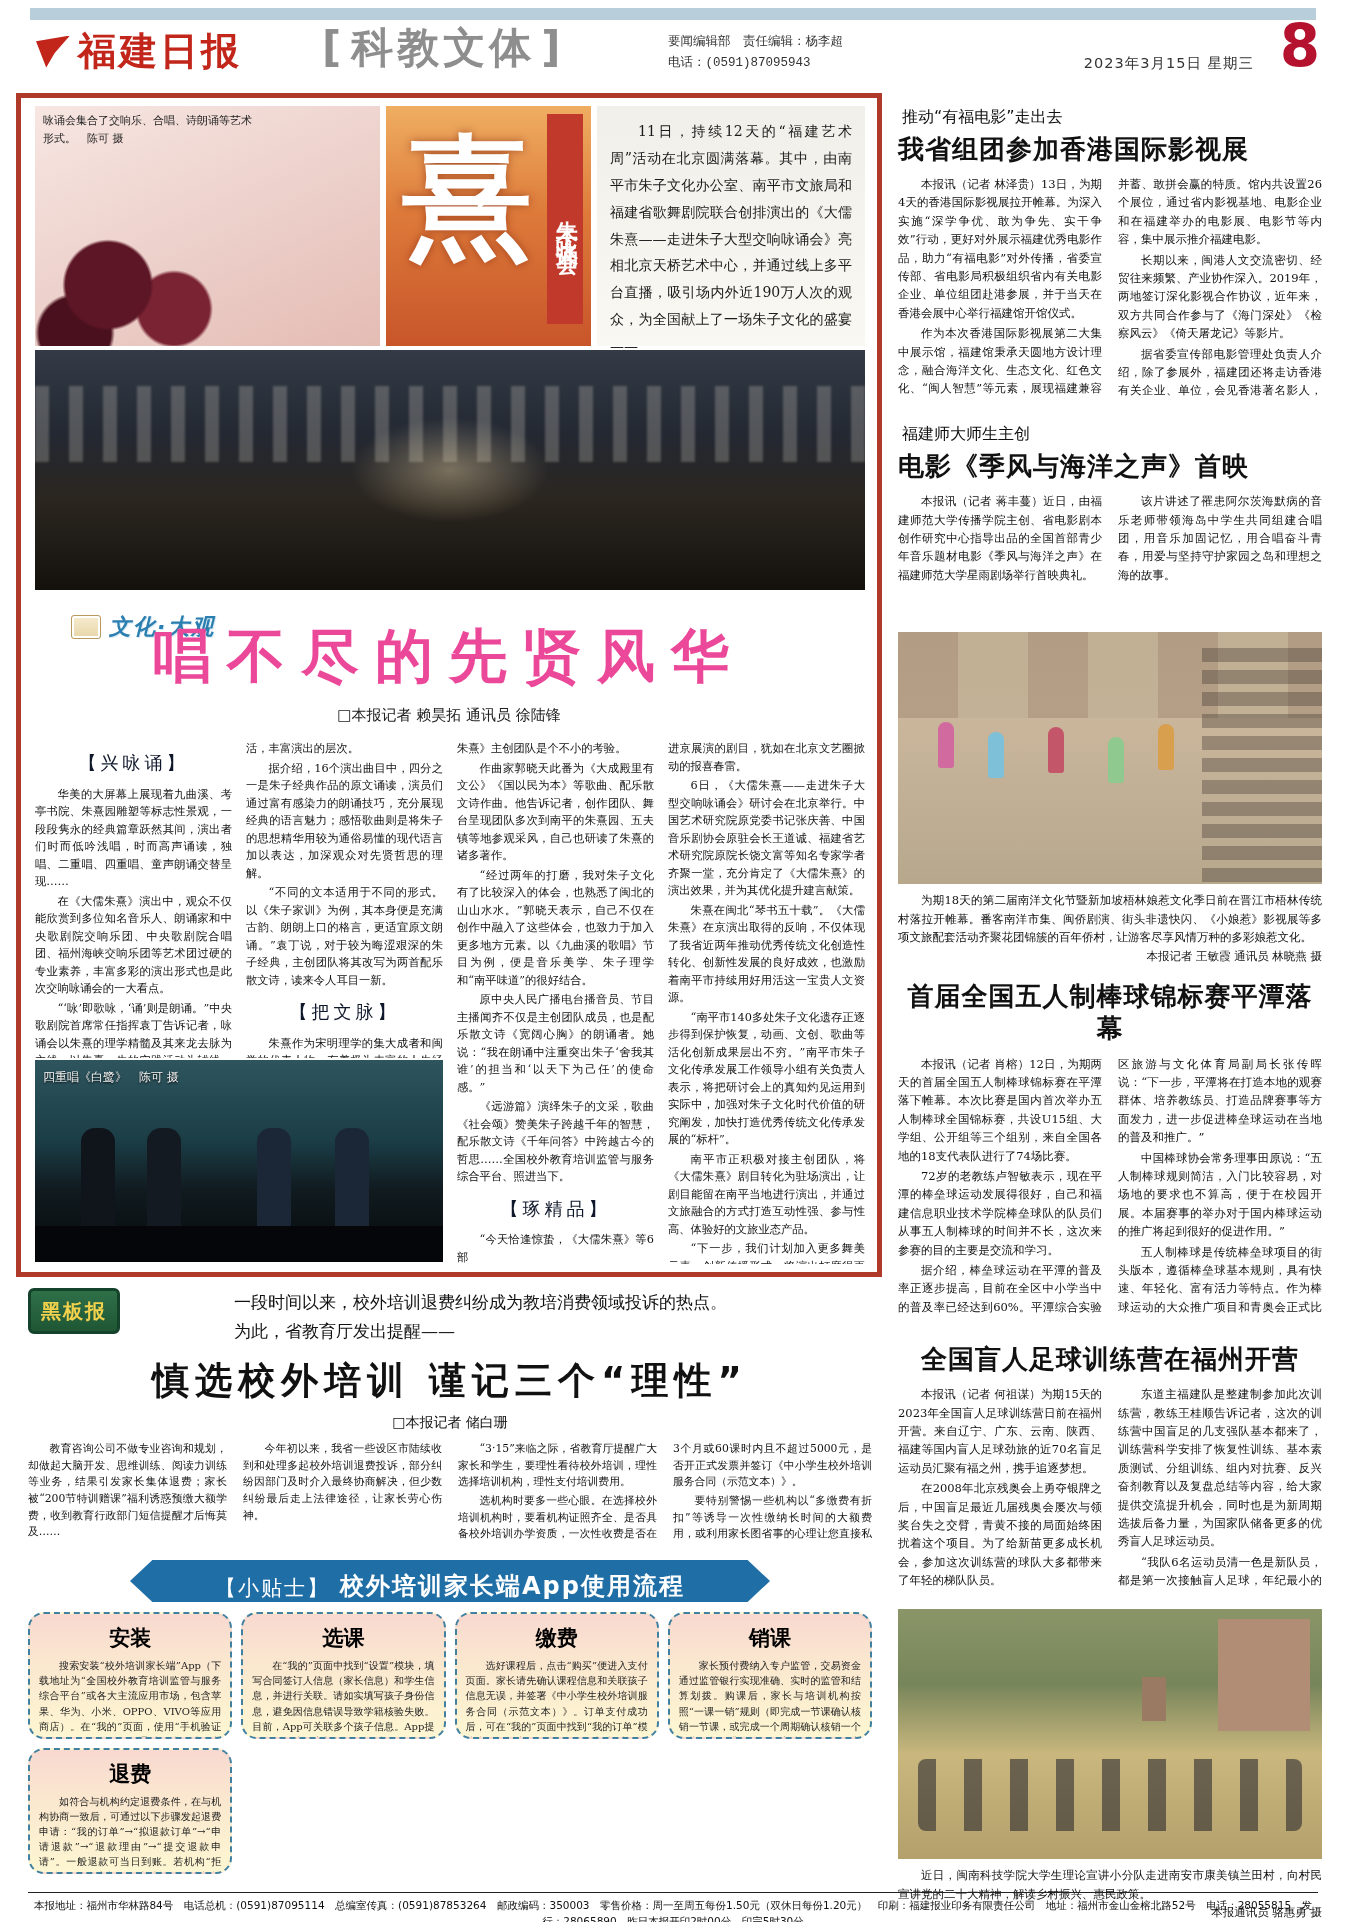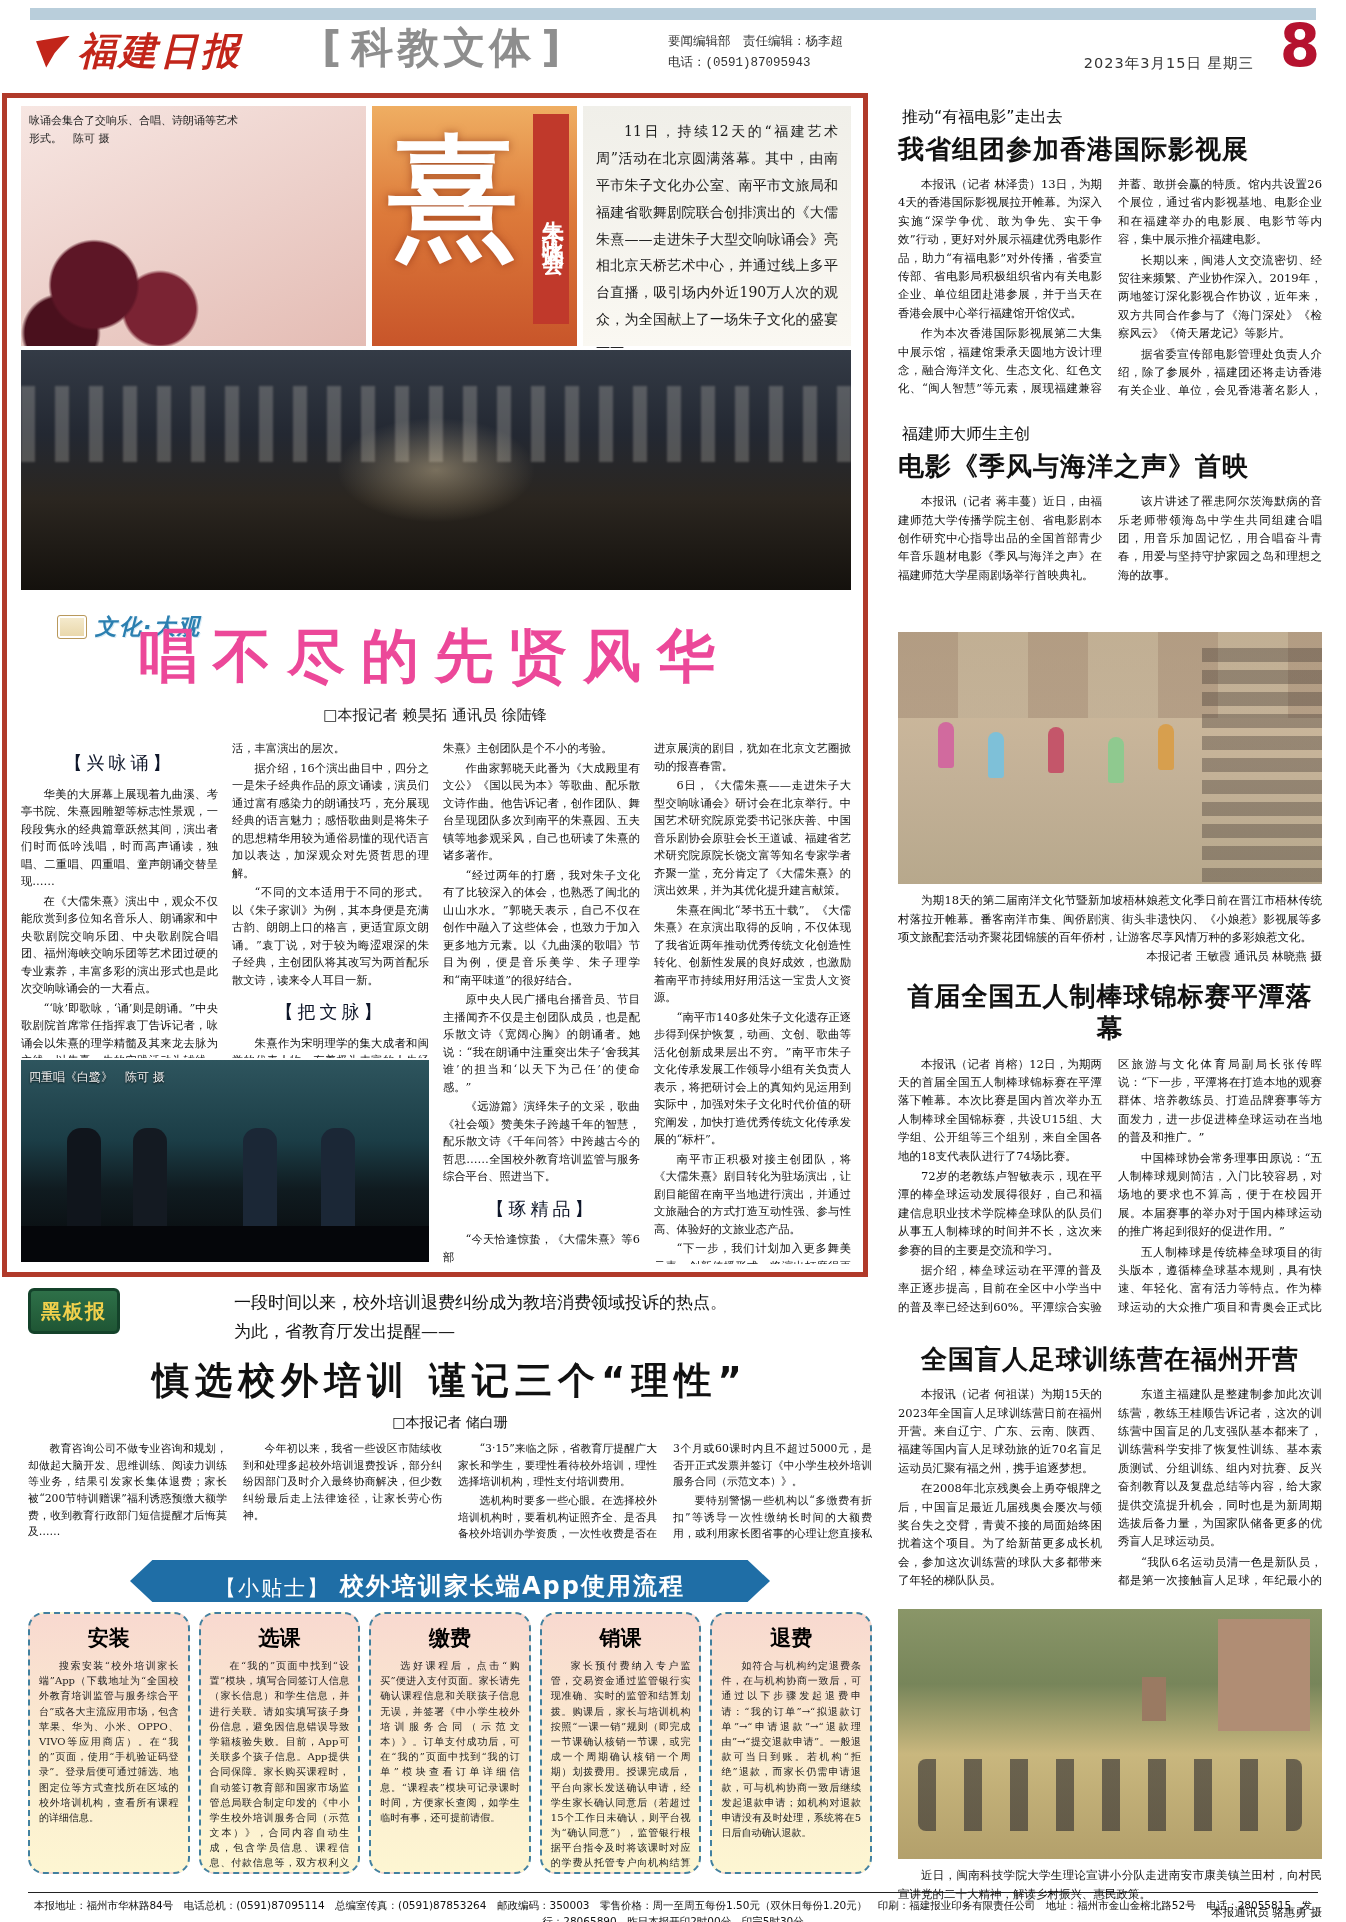--- a/index.html
+++ b/index.html
@@ -2,29 +2,29 @@
 <html><head>
 <meta charset="utf-8">
 <style>
 *{margin:0;padding:0;box-sizing:border-box}
 body{margin:0;background:#fff}
 .page{position:relative;width:1346px;height:1922px;background:#fff;font-family:"DejaVu Serif",serif;color:#111;overflow:hidden}
 .topbar{position:absolute;left:30px;top:8px;width:1286px;height:12px;background:#b9cedb}
 
 .logo-wrap{position:absolute;left:36px;top:26px;display:flex;align-items:center;gap:8px}
 .flag{width:34px;height:32px;background:#c2251a;clip-path:polygon(0 18%,100% 0,55% 55%,30% 100%)}
-.logo-text{font-family:"DejaVu Serif",serif;font-style:italic;font-weight:700;font-size:38px;color:#c2251a;letter-spacing:3px}
+.logo-text{font-family:"DejaVu Serif",serif;font-weight:700;font-size:38px;color:#c2251a;letter-spacing:3px}
 .section-box{position:absolute;left:322px;top:20px;font-family:"DejaVu Sans",sans-serif;font-weight:700;font-size:42px;color:#8e8e8e;letter-spacing:4px}
 .section-box::before{content:"[";margin-right:6px;color:#8e8e8e}
 .section-box::after{content:"]";margin-left:6px;color:#8e8e8e}
 .editor-info{position:absolute;left:668px;top:32px;font-family:Liberation Mono, monospace;font-size:12.5px;line-height:1.7;color:#333}
 .date{position:absolute;right:92px;top:54px;font-family:"DejaVu Sans",sans-serif;font-size:14.5px;color:#333;letter-spacing:1px}
 .pagenum{position:absolute;right:26px;top:12px;font-family:"DejaVu Sans",sans-serif;font-weight:700;font-size:58px;color:#b5122f}
 
-.frame{position:absolute;left:2px;top:93px;width:866px;height:1184px;border:5px solid #b03a2a;background:#fff}
+.frame{position:absolute;left:16px;top:93px;width:866px;height:1184px;border:5px solid #b03a2a;background:#fff}
 .f-top{position:absolute;left:14px;top:8px;right:12px;height:240px;display:flex;gap:6px}
 .poster-left{width:345px;position:relative;background:linear-gradient(155deg,#f7e6e2,#eccfc9 55%,#e4bcb4);overflow:hidden}
 .poster-caption{position:absolute;left:8px;top:6px;width:210px;font-size:11px;line-height:1.65;color:#222}
 .tree-blob{position:absolute;left:-15px;bottom:-35px;width:220px;height:160px;
  background:radial-gradient(circle at 40% 40%,#5d1626 0 26%,transparent 28%),
  radial-gradient(circle at 70% 55%,#7a2333 0 20%,transparent 22%),
  radial-gradient(circle at 25% 70%,#4a101d 0 18%,transparent 20%)}
 .poster-mid{width:205px;position:relative;background:linear-gradient(180deg,#efae62,#dd7a3a 45%,#c8552a);overflow:hidden}
 .big-char{position:absolute;left:16px;top:26px;font-family:"DejaVu Serif",serif;font-weight:700;font-size:130px;line-height:1;color:#fff;text-shadow:0 0 8px rgba(120,30,10,.55)}
 .strip{position:absolute;right:8px;top:8px;width:36px;height:210px;background:#c0392b;color:#fff;writing-mode:vertical-rl;font-family:"DejaVu Serif",serif;font-weight:700;font-size:22px;text-align:center;letter-spacing:8px;padding-top:8px}
@@ -75,21 +75,21 @@
 .board-icon{flex:none;width:92px;height:46px;background:linear-gradient(#2e7048,#1f5634);border:3px solid #14422a;border-radius:6px;color:#f2d14c;font-family:"DejaVu Sans",sans-serif;font-weight:700;font-size:20px;display:flex;align-items:center;justify-content:center;letter-spacing:2px}
 .board-intro{font-size:17px;line-height:1.7;padding-left:96px}
 .board h1{text-align:center;font-family:"DejaVu Sans",sans-serif;font-weight:700;font-size:37px;letter-spacing:6px;margin:10px 0 8px}
 .board .byline{text-align:center;font-family:"DejaVu Sans",sans-serif;font-size:14px;margin-bottom:9px}
 .body4{column-count:4;column-gap:16px;font-size:10.8px;line-height:1.55;text-align:justify;height:118px;overflow:hidden}
 .body4 p{text-indent:2em;margin-bottom:2px}
 
 .tips{position:absolute;left:28px;top:1560px;width:844px}
 .ribbon{width:640px;margin:0 auto;height:42px;background:#1f6ea6;clip-path:polygon(0 50%,3.5% 0,96.5% 0,100% 50%,96.5% 100%,3.5% 100%);color:#fff;display:flex;align-items:flex-end;justify-content:center;gap:10px;font-family:"DejaVu Sans",sans-serif;font-weight:700;font-size:24px;letter-spacing:2px}
 .ribbon .tag{font-size:21px;font-weight:400}
-.cards{margin-top:10px;display:grid;grid-template-columns:repeat(5,1fr);gap:9px;height:262px}
+.cards{margin-top:10px;display:grid;grid-template-columns:repeat(4,1fr);gap:9px;height:262px}
 .card{border:2px dashed #41809f;border-radius:16px;background:linear-gradient(180deg,#f8d9d0 0%,#fbe9cf 45%,#fdf6d2 100%);padding:8px 9px;overflow:hidden}
 .card-title{text-align:center;font-family:"DejaVu Sans",sans-serif;font-weight:700;font-size:21px;margin:2px 0 6px;color:#000}
 .card-text{font-size:10px;line-height:1.52;text-align:justify;text-indent:2em;color:#222}
 
 .footer{position:absolute;left:28px;right:28px;top:1892px;border-top:1.5px solid #222;padding-top:5px;font-family:"DejaVu Sans",sans-serif;font-size:10.5px;line-height:1.5;color:#111;text-align:center}
 </style>
 </head>
 <body>
 
 <div class="page">

